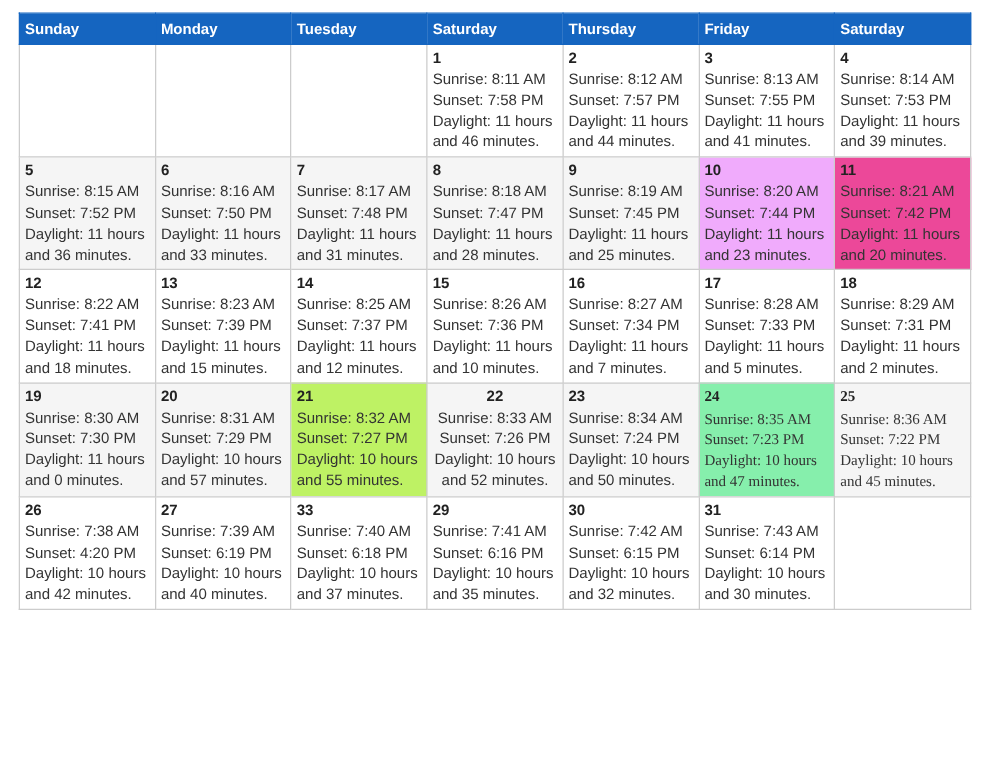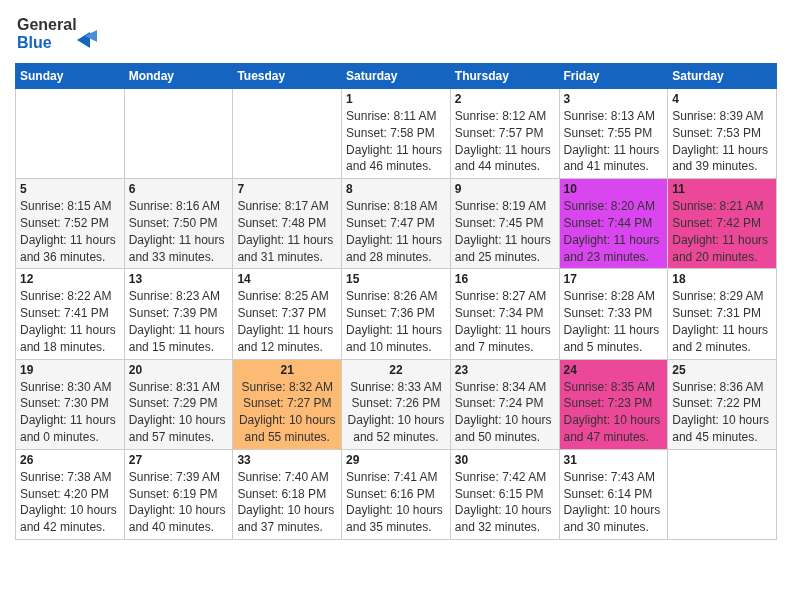--- a/index.html
+++ b/index.html
@@ -79,34 +79,20 @@
       color: #333;
     }
     .empty-cell {
       background: #f9f9f9;
     }
   </style>
 </head>
 <body>
 
 <div class="page">
-  <div class="header">
-    <div class="logo-wrapper">
-      <svg class="logo-svg" viewBox="0 0 90 45">
-        <text x="2" y="20" font-family="Arial" font-weight="bold" font-size="16" fill="#333">General</text>
-        <text x="2" y="38" font-family="Arial" font-weight="bold" font-size="16" fill="#1565c0">Blue</text>
-        <polygon points="62,30 75,22 75,38" fill="#1565c0"></polygon>
-        <polygon points="70,26 82,20 82,32" fill="#4a90d9"></polygon>
-      </svg>
-    </div>
-    <div class="title-block">
-      <div class="month-title"></div>
-      <div class="location"></div>
-    </div>
-  </div>
 
   <table class="calendar">
     <thead>
       <tr>
       <th>Sunday</th>
           <th>Monday</th>
           <th>Tuesday</th>
           <th>Saturday</th>
           <th>Thursday</th>
           <th>Friday</th>
@@ -131,21 +117,21 @@
 Daylight: 11 hours and 44 minutes.</div>
           </td>
           <td>
             <span class="day-num">3</span>
             <div class="day-info">Sunrise: 8:13 AM
 Sunset: 7:55 PM
 Daylight: 11 hours and 41 minutes.</div>
           </td>
           <td>
             <span class="day-num">4</span>
-            <div class="day-info">Sunrise: 8:39 AM
+            <div class="day-info">Sunrise: 8:14 AM
 Sunset: 7:53 PM
 Daylight: 11 hours and 39 minutes.</div>
           </td>
         </tr>
         <tr>
           <td style="background: rgb(245, 245, 245);">
             <span class="day-num">5</span>
             <div class="day-info">Sunrise: 8:15 AM
 Sunset: 7:52 PM
 Daylight: 11 hours and 36 minutes.</div>
@@ -167,21 +153,21 @@
             <div class="day-info">Sunrise: 8:18 AM
 Sunset: 7:47 PM
 Daylight: 11 hours and 28 minutes.</div>
           </td>
           <td style="background: rgb(245, 245, 245);">
             <span class="day-num">9</span>
             <div class="day-info">Sunrise: 8:19 AM
 Sunset: 7:45 PM
 Daylight: 11 hours and 25 minutes.</div>
           </td>
-          <td style="background: #d946ef;">
+          <td style="background: #f0abfc;">
             <span class="day-num">10</span>
             <div class="day-info">Sunrise: 8:20 AM
 Sunset: 7:44 PM
 Daylight: 11 hours and 23 minutes.</div>
           </td>
           <td style="background: #ec4899;">
             <span class="day-num">11</span>
             <div class="day-info">Sunrise: 8:21 AM
 Sunset: 7:42 PM
 Daylight: 11 hours and 20 minutes.</div>
@@ -237,45 +223,45 @@
             <div class="day-info">Sunrise: 8:30 AM
 Sunset: 7:30 PM
 Daylight: 11 hours and 0 minutes.</div>
           </td>
           <td style="background: rgb(245, 245, 245); margin-top: 40px;">
             <span class="day-num">20</span>
             <div class="day-info">Sunrise: 8:31 AM
 Sunset: 7:29 PM
 Daylight: 10 hours and 57 minutes.</div>
           </td>
-          <td style="background: #fdba74; text-align: center;">
+          <td style="background: #bef264;">
             <span class="day-num">21</span>
             <div class="day-info">Sunrise: 8:32 AM
 Sunset: 7:27 PM
 Daylight: 10 hours and 55 minutes.</div>
           </td>
           <td style="background: rgb(245, 245, 245); text-align: center;">
             <span class="day-num">22</span>
             <div class="day-info">Sunrise: 8:33 AM
 Sunset: 7:26 PM
 Daylight: 10 hours and 52 minutes.</div>
           </td>
           <td style="background: rgb(245, 245, 245);">
             <span class="day-num">23</span>
             <div class="day-info">Sunrise: 8:34 AM
 Sunset: 7:24 PM
 Daylight: 10 hours and 50 minutes.</div>
           </td>
-          <td style="background: #ec4899;">
+          <td style="background: #86efac; font-family: Liberation Serif, serif;">
             <span class="day-num">24</span>
             <div class="day-info">Sunrise: 8:35 AM
 Sunset: 7:23 PM
 Daylight: 10 hours and 47 minutes.</div>
           </td>
-          <td style="background: rgb(245, 245, 245);">
+          <td style="background: rgb(245, 245, 245); font-family: Liberation Serif, serif;">
             <span class="day-num">25</span>
             <div class="day-info">Sunrise: 8:36 AM
 Sunset: 7:22 PM
 Daylight: 10 hours and 45 minutes.</div>
           </td>
         </tr>
         <tr>
           <td>
             <span class="day-num">26</span>
             <div class="day-info">Sunrise: 7:38 AM

